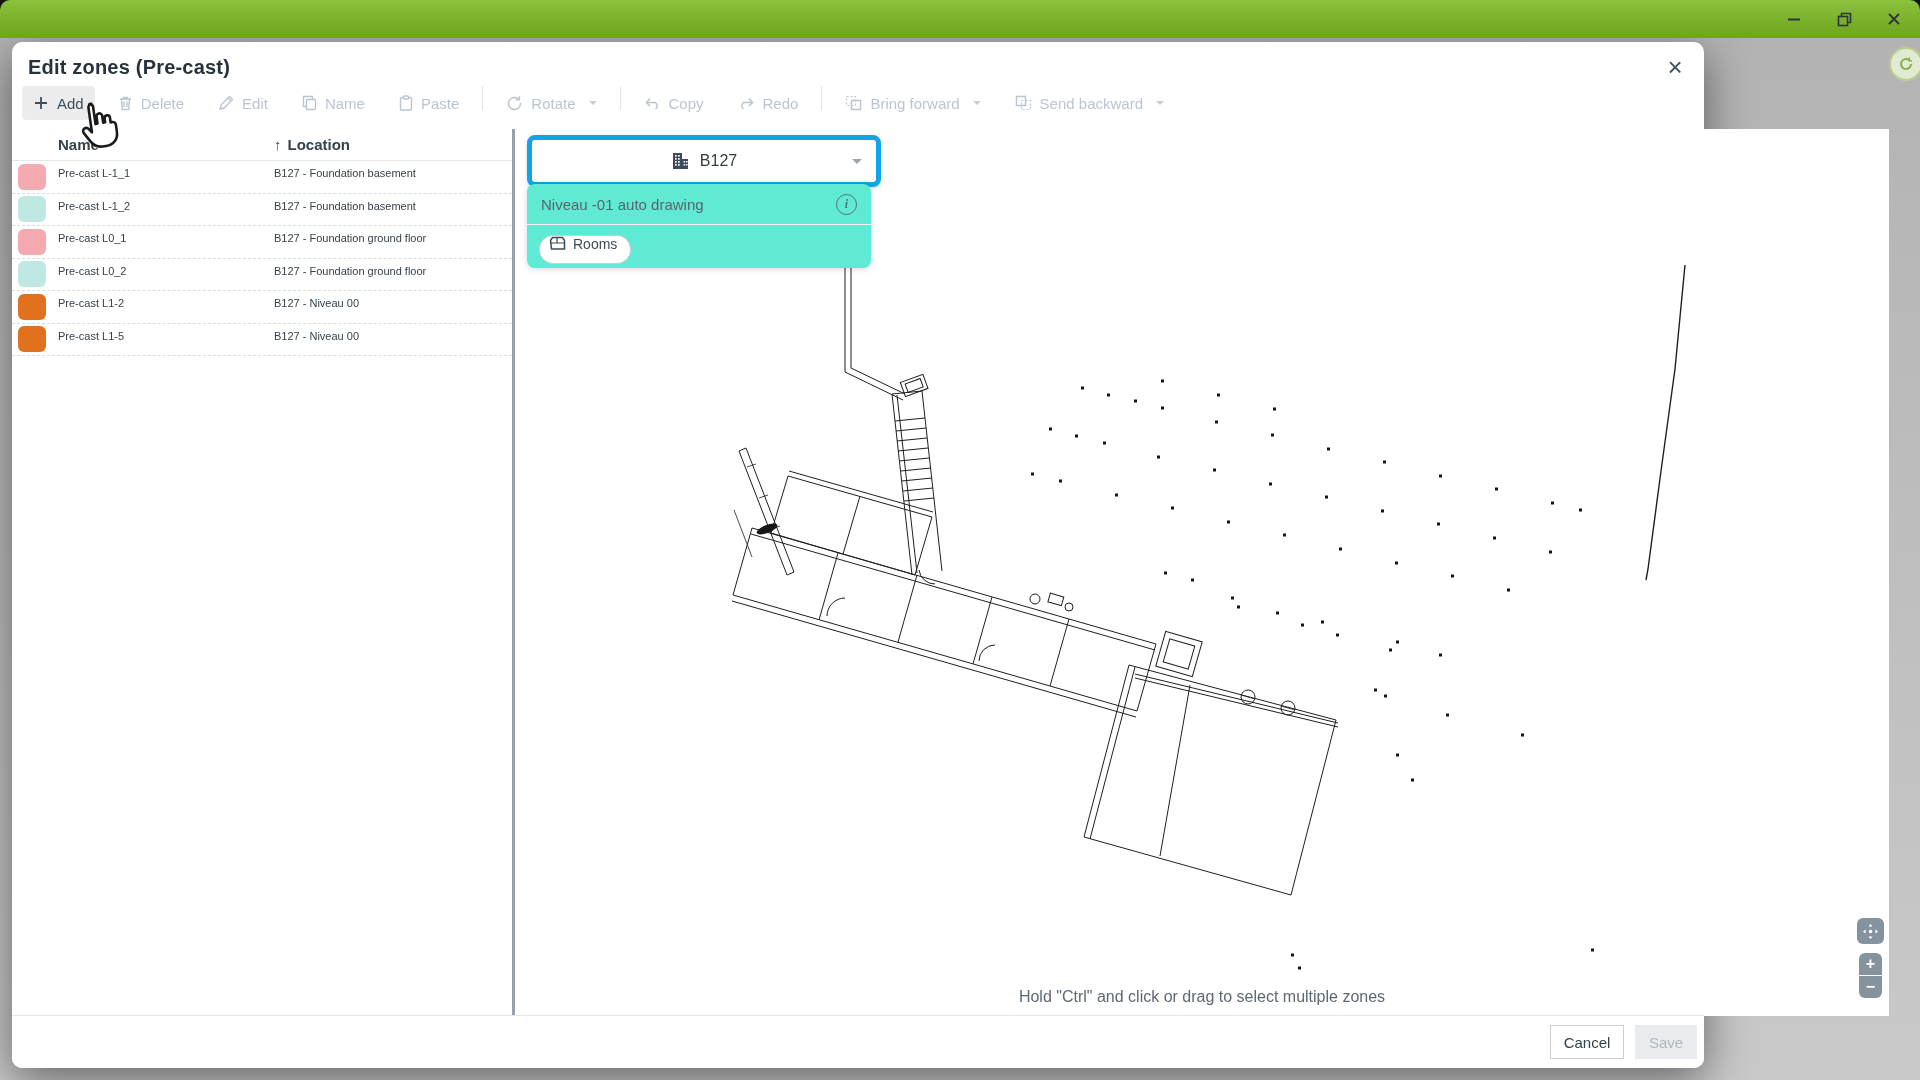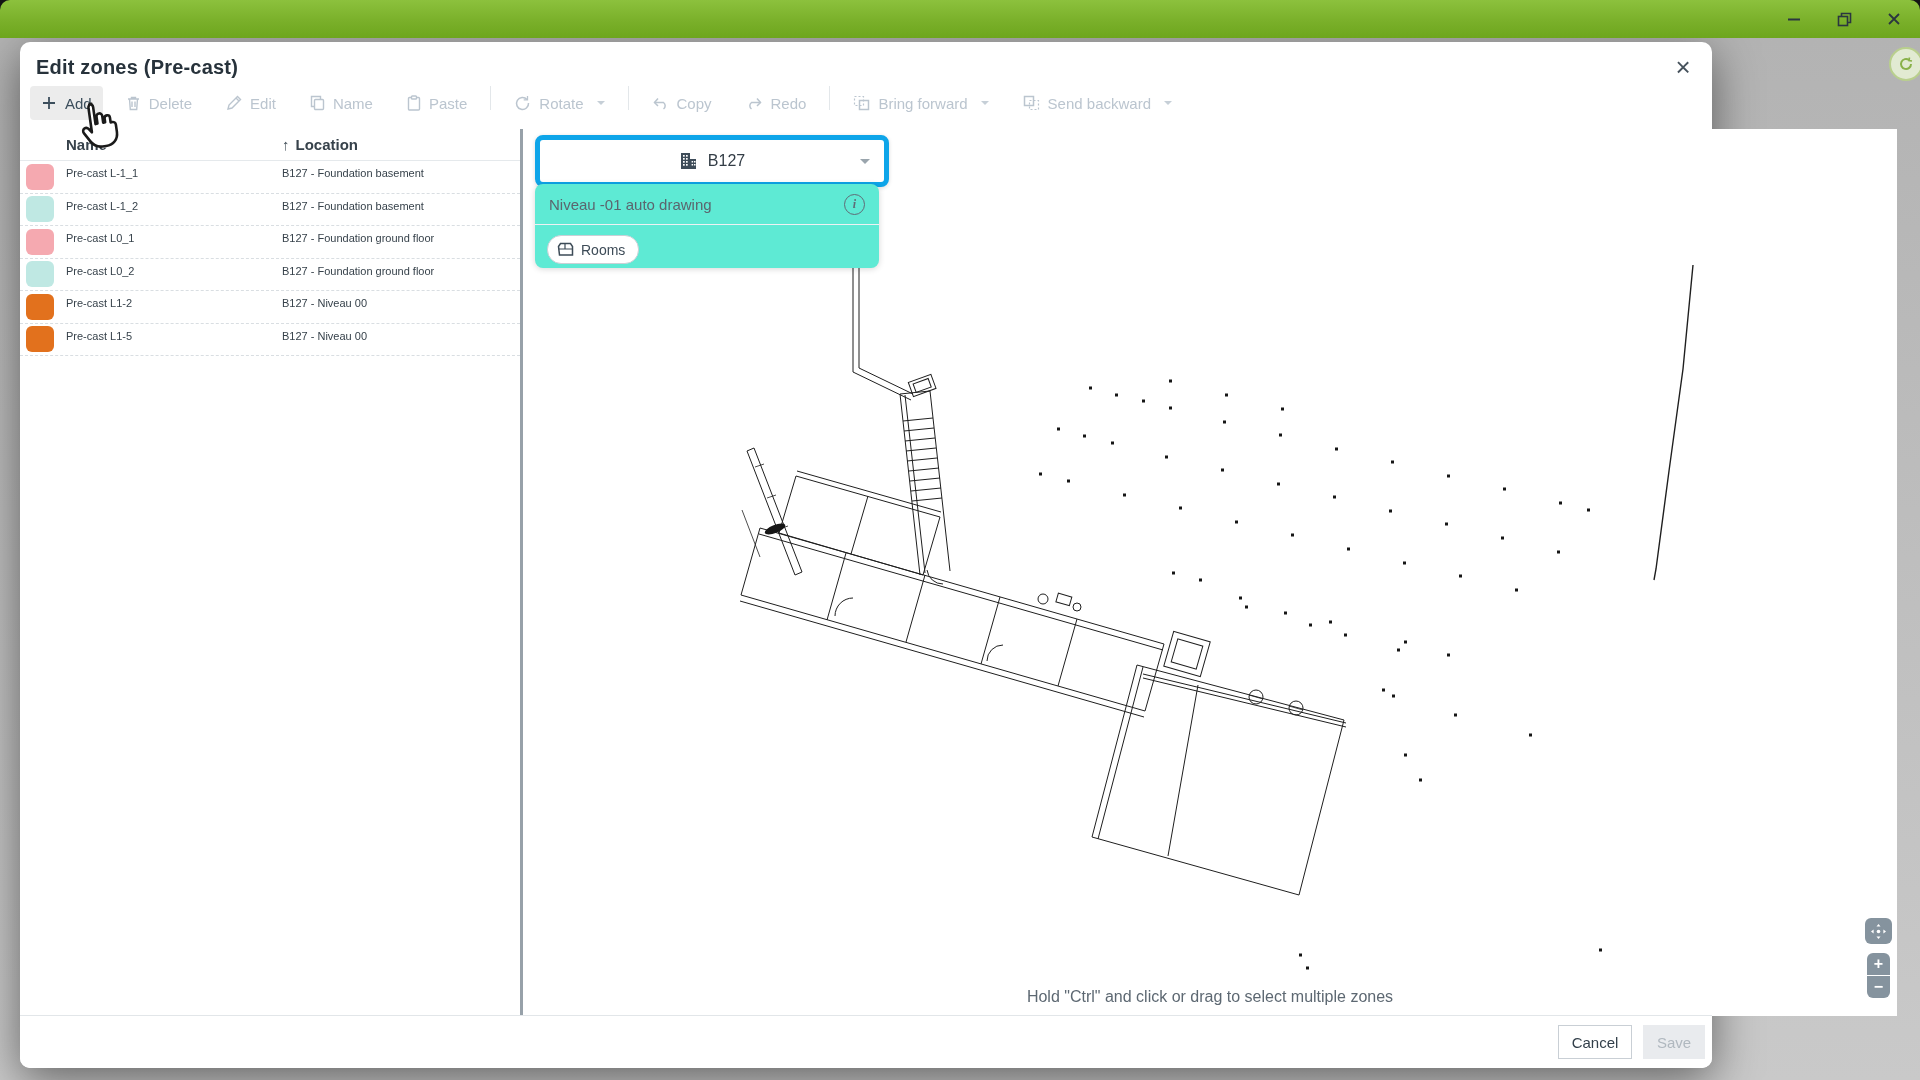--- a/index.html
+++ b/index.html
@@ -7,21 +7,21 @@
   svg{display:block}
 
   
   .titlebar{position:absolute;left:0;top:0;width:1920px;height:38px;background:linear-gradient(180deg,#8cc13d 0%,#7ab02a 55%,#6da61d 100%);border-radius:10px 10px 0 0;z-index:3}
   .win-controls{position:absolute;right:16px;top:0;height:38px;display:flex;align-items:center;gap:30px;z-index:4}
   .win-btn{width:20px;height:20px;display:flex;align-items:center;justify-content:center;cursor:default}
   .backdrop{position:absolute;left:0;top:38px;width:1920px;height:1042px;background:linear-gradient(180deg,#b3b3b3,#c9c9c9)}
   .bg-logo{position:absolute;left:1889px;top:47px;width:30px;height:30px;border-radius:50%;background:#e7f0d6;border:2px solid #bad389;z-index:1;display:flex;align-items:center;justify-content:center;opacity:.9}
 
   
-  .dialog{position:absolute;left:20px;top:42px;width:1692px;height:1026px;background:#fff;border-radius:10px;box-shadow:0 12px 46px rgba(0,0,0,.5);z-index:2}
+  .dialog{position:absolute;left:12px;top:42px;width:1692px;height:1026px;background:#fff;border-radius:10px;box-shadow:0 12px 46px rgba(0,0,0,.5);z-index:2}
   .dlg-title{position:absolute;left:16px;top:14px;font-size:20px;font-weight:700;color:#27323b;letter-spacing:.2px}
   .dlg-close{position:absolute;right:14px;top:10px;width:30px;height:30px;display:flex;align-items:center;justify-content:center;cursor:pointer;color:#46525c;font-size:26px;line-height:26px}
 
   
   .toolbar{position:absolute;left:10px;top:44px;height:34px;display:flex;}
   .tb{display:flex;align-items:center;gap:8px;padding:0 11px;height:34px;border-radius:4px;font-size:15px;color:#bbc5cf;white-space:nowrap}
   .tb + .tb{margin-left:12px}
   .tb.enabled{color:#3c4e5c;background:#ececec}
   .tb svg{flex:0 0 auto}
   .caret{width:0;height:0;border:4.5px solid transparent;border-top-color:#c6cfd7;margin-left:5px;margin-top:4px}
@@ -43,21 +43,21 @@
   .vdivider{position:absolute;left:500px;top:87px;width:3px;height:887px;background:#97a1a9}
 
   
   .map{position:absolute;left:503px;top:87px;width:1374px;height:887px;background:#fff;overflow:hidden}
   .plan{position:absolute;left:0;top:0}
   .selector{position:absolute;left:12px;top:6px;width:344px;height:42px;background:#fff;border:5px solid #0ea5e9;border-radius:8px;box-shadow:0 1px 4px rgba(0,0,0,.14);display:flex;align-items:center;justify-content:center;gap:10px;font-size:16px;color:#333d46;cursor:pointer}
   .selector .sel-caret{position:absolute;right:14px;width:0;height:0;border:5px solid transparent;border-top-color:#9aa5ad;margin-top:5px}
   .card{position:absolute;left:12px;top:55px;width:344px;background:#5eead4;border-radius:8px;box-shadow:0 1px 6px rgba(0,0,0,.16)}
   .card-head{height:40px;border-bottom:1px solid #eef1f3;display:flex;align-items:center;padding:0 14px;font-size:15px;color:#5b656e}
   .info-ic{margin-left:auto;width:19px;height:19px;border:1.6px solid #5f6b76;border-radius:50%;color:#5f6b76;font-size:12px;font-weight:700;display:flex;align-items:center;justify-content:center;font-family:"Liberation Serif",serif;font-style:italic;cursor:pointer}
-  .chip{margin:10px 12px 4px;display:inline-flex;height:27px;border:1px solid #c9d0d6;border-radius:14px;align-items:center;padding:0 13px 0 9px;gap:7px;font-size:14px;color:#3d4b57;background:#fff;cursor:pointer}
+  .chip{margin:10px 12px 4px;display:inline-flex;height:27px;border:1px solid #c9d0d6;border-radius:14px;padding:0 13px 0 9px;gap:7px;font-size:14px;color:#3d4b57;background:#fff;cursor:pointer}
   .hint{position:absolute;left:0;width:100%;bottom:10px;text-align:center;font-size:16px;color:#5d6872}
   .fit-btn{position:absolute;right:5px;bottom:72px;width:27px;height:26px;background:#85939e;border-radius:6px;display:flex;align-items:center;justify-content:center;cursor:pointer}
   .zoomstack{position:absolute;right:7px;bottom:18px;width:23px;display:flex;flex-direction:column;gap:1px}
   .z-btn{height:22px;background:#85939e;color:#fff;font-size:16px;font-weight:700;display:flex;align-items:center;justify-content:center;cursor:pointer;line-height:1}
   .z-btn.zi{border-radius:6px 6px 0 0}
   .z-btn.zo{border-radius:0 0 6px 6px}
 
   
   .footer{position:absolute;left:0;bottom:0;width:100%;height:52px;border-top:1px solid #e2e6e9;background:#fff;border-radius:0 0 10px 10px}
   .btn{position:absolute;top:9px;height:34px;border-radius:0;font-size:15px;font-family:"Liberation Sans",sans-serif;display:flex;align-items:center;justify-content:center}

